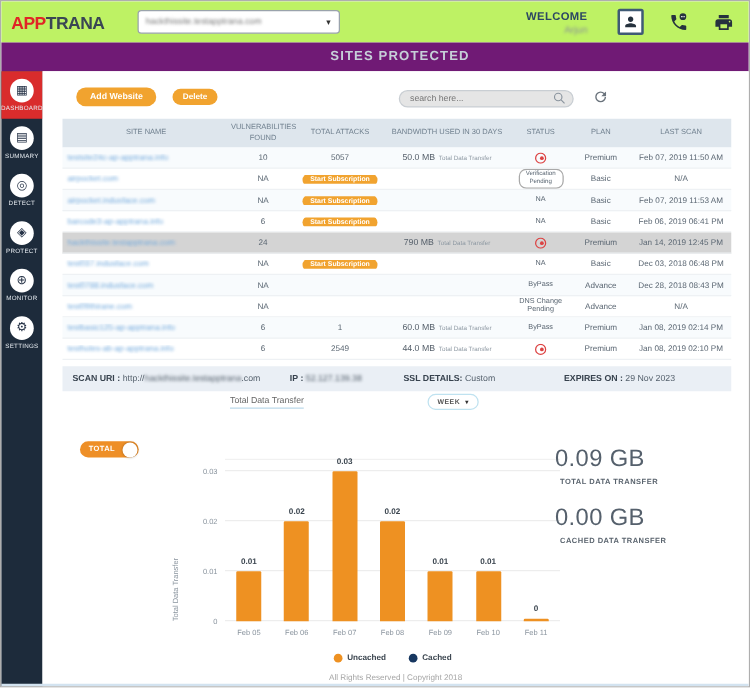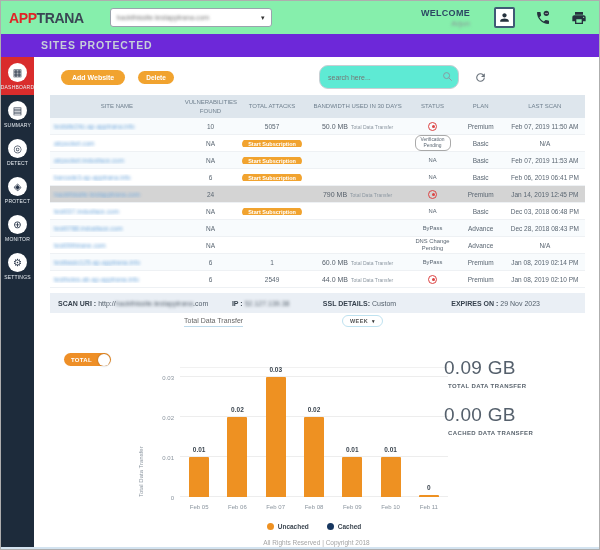--- a/index.html
+++ b/index.html
@@ -1,52 +1,52 @@
 <!DOCTYPE html>
 <html><head>
 <meta charset="utf-8">
 <style>
   * { box-sizing: border-box; }
   body { margin:0; background:#e9e9e9; font-family:"Liberation Sans", sans-serif; }
   .window { width:600px; height:550px; margin:0 auto; background:#fff; border:1px solid #aeaeae; position:relative; overflow:hidden; }
 
   
-  .topbar { height:33px; display:flex; align-items:center; padding:0 12px 0 8px; background:#86efac; }
+  .topbar { height:33px; display:flex; align-items:center; padding:0 12px 0 8px; background:#bef264; }
   .logo { font-size:14px; font-weight:bold; letter-spacing:-0.4px; white-space:nowrap; }
   .logo .p1 { color:#e02526; }
   .logo .p2 { color:#3a4654; }
   .site-select { margin-left:26px; width:162px; height:19px; border:1px solid #9aa3ac; border-radius:3px; display:flex; align-items:center; justify-content:space-between; padding:0 6px; font-size:7px; color:#777; background:#fff; cursor:pointer; }
   .blur { filter: blur(1.4px); }
   .top-right { margin-left:auto; display:flex; align-items:center; gap:20px; }
   .welcome { text-align:right; margin-right:4px; }
   .welcome-label { font-size:9px; font-weight:bold; color:#2c4763; letter-spacing:0.3px; }
   .user-name { font-size:8px; color:#8a9097; margin-top:1px; }
   .user-box { width:21px; height:21px; border:2px solid #3f5a75; border-radius:2px; display:flex; align-items:center; justify-content:center; cursor:pointer; background:#fff; }
   .hicon { display:flex; align-items:center; cursor:pointer; }
 
   
-  .title-bar { height:23px; background:#6d28d9; color:#c6cfd8; font-size:10.5px; font-weight:bold; letter-spacing:0.9px; line-height:23px; padding-left:40px; }
+  .title-bar { height:23px; background:#701a75; color:#c6cfd8; font-size:10.5px; font-weight:bold; letter-spacing:0.9px; line-height:23px; padding-left:40px;text-align:center; }
 
   .body { display:flex; height:492px; }
   
   .sidebar { width:33px; background:#1d2b3b; display:flex; flex-direction:column; }
   .sb-item { display:flex; flex-direction:column; align-items:center; padding:6px 0 5px; cursor:pointer; }
   .sb-item.active { background:#d92c2c; }
   .sb-circle { width:19px; height:19px; border-radius:50%; background:#fff; display:flex; align-items:center; justify-content:center; }
   .sb-glyph { font-size:10px; color:#253246; line-height:1; }
   .sb-label { font-size:5px; color:#e8edf2; margin-top:2px; letter-spacing:0.2px; }
 
   .content { flex:1; background:#fff; position:relative; }
 
   
   .toolbar { display:flex; align-items:center; margin-top:10px; height:20px; padding:0 112px 0 27px; }
   .pill-btn { background:#f1a32f; color:#fff; border:none; border-radius:10px; font-size:7px; font-weight:bold; padding:4px 11px; cursor:pointer; font-family:inherit; white-space:nowrap; }
   .pill-btn.delete { margin-left:13px; padding:3px 8px; font-size:6.5px; }
   .search-wrap { margin-left:auto; position:relative; }
-  .search-input { width:140px; height:24px; border:1px solid #c9ced3; border-radius:9px; font-size:7px; padding:0 20px 0 8px; color:#555; outline:none; font-family:inherit; background:#5eead4; }
+  .search-input { width:140px; height:14px; border:1px solid #c9ced3; border-radius:9px; font-size:7px; padding:0 20px 0 8px; color:#555; outline:none; font-family:inherit; background:#e5e5e5; }
   .search-icon { position:absolute; right:6px; top:3px; }
   .refresh-btn { margin-left:15px; display:flex; align-items:center; cursor:pointer; }
 
   
   .table { margin:8px 14px 0 16px; }
   .thead { display:flex; background:#dee6ed; min-height:23px; align-items:center; }
   .th { font-size:6px; color:#70808f; text-transform:uppercase; text-align:center; line-height:1.35; padding:2px 1px; }
   .c0{width:25%} .c1{width:10%} .c2{width:13%} .c3{width:19%} .c4{width:9%} .c5{width:9%} .c6{width:15%}
   .trow { display:flex; align-items:center; height:17px; border-bottom:1px solid #eef1f4; cursor:pointer; }
   .trow:nth-child(odd) { background:#f8fbfd; }

